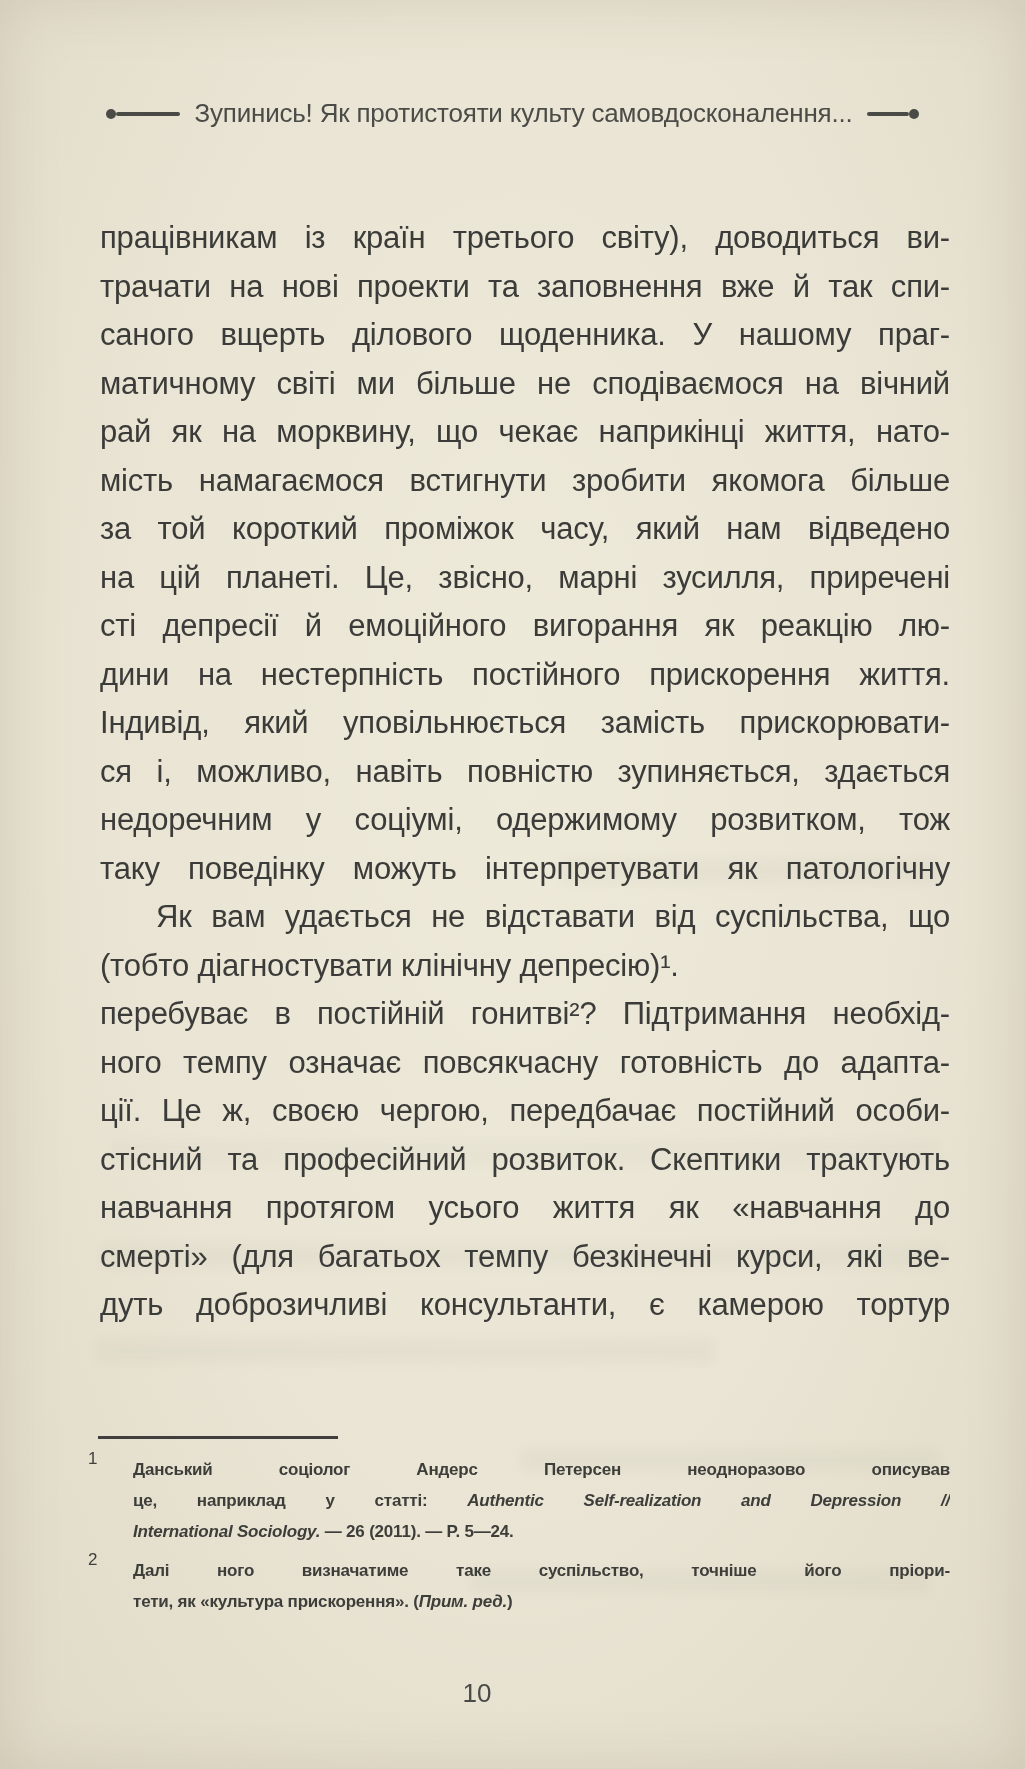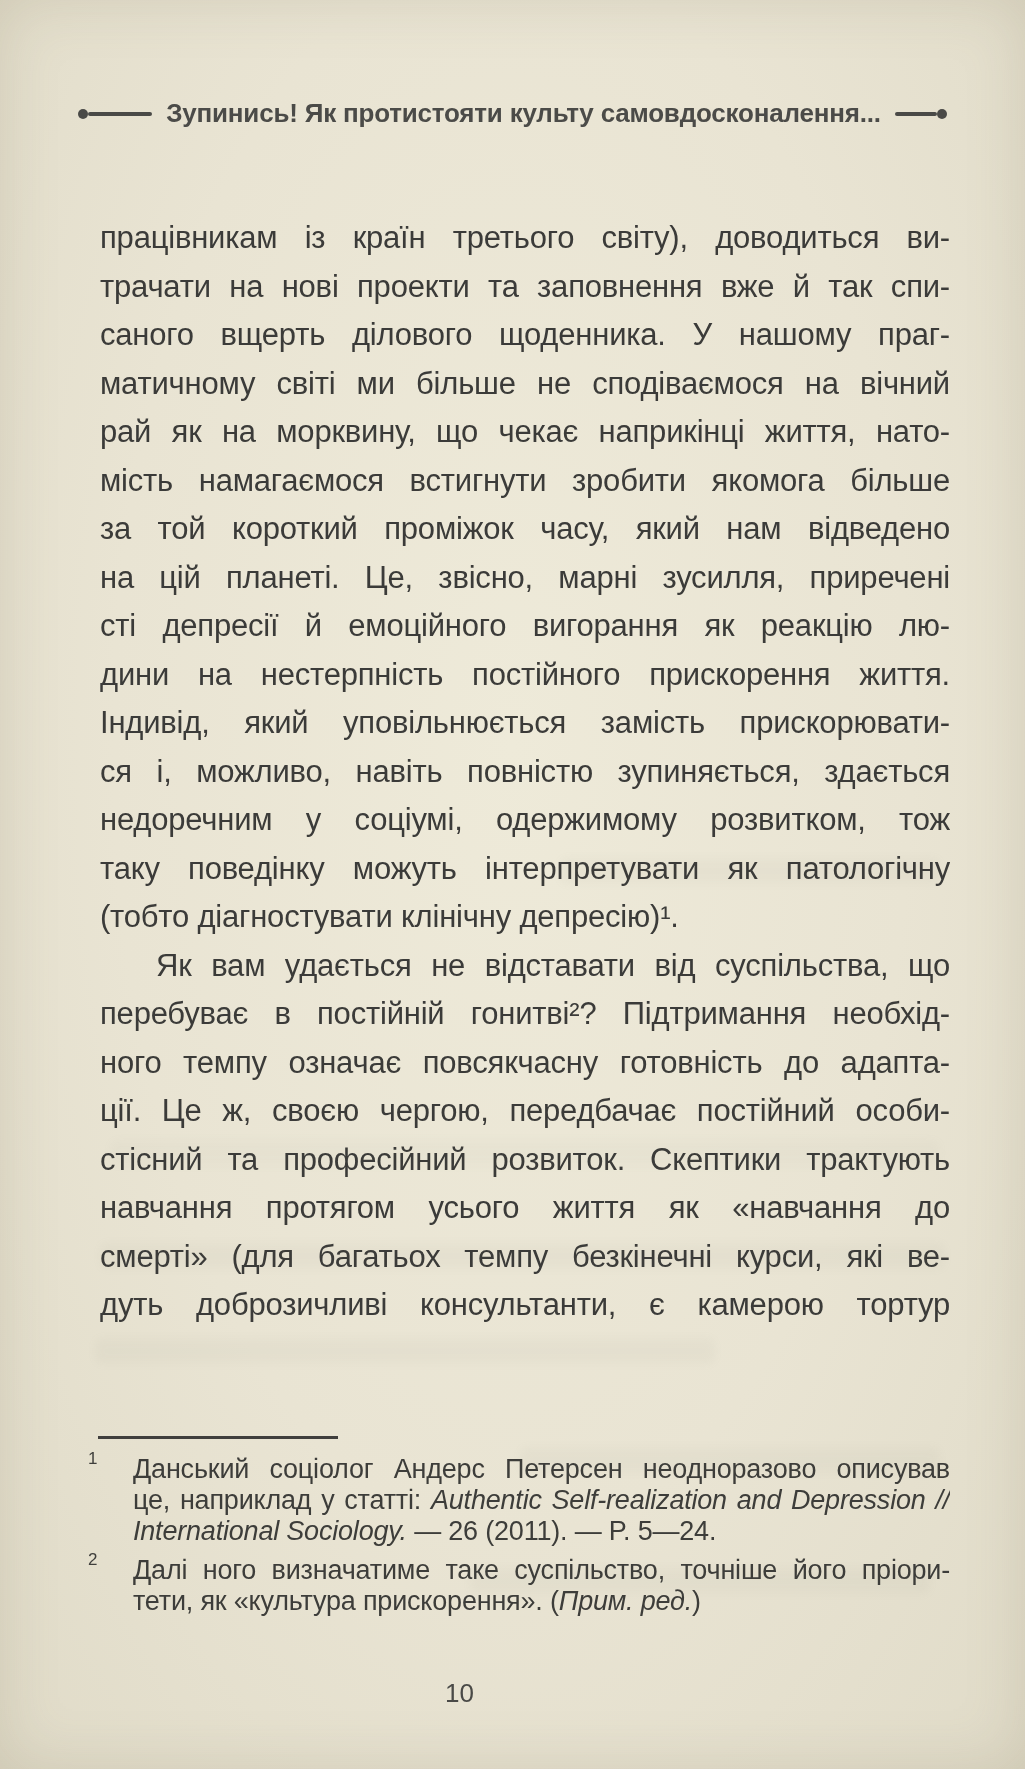--- a/index.html
+++ b/index.html
@@ -36,21 +36,21 @@
     display: flex; justify-content: center; align-items: center;
   }
   .h-dot {
     width: 10px; height: 10px; border-radius: 50%;
     background: #4a4a47; flex: 0 0 auto;
   }
   .h-rule { height: 4px; background: #4a4a47; border-radius: 2px; flex: 0 0 auto; }
   .h-rule.left  { width: 64px; }
   .h-rule.right { width: 42px; }
   .h-title {
-    font-size: 26px; font-weight: 700; color: #4b4b48;
+    font-size: 26px; font-weight: 400; color: #4b4b48;
     letter-spacing: -0.2px; margin: 0 14px; white-space: nowrap;
   }
 
   
   .body-text {
     position: absolute; top: 214px; left: 100px; width: 850px;
     font-size: 31px; letter-spacing: -0.2px; color: #3b3b39;
   }
   .line {
     height: 48.5px; line-height: 48.5px; overflow: hidden;
@@ -66,30 +66,31 @@
     width: 240px; height: 3px; background: #403f3d;
   }
   .footnotes { position: absolute; top: 1454px; left: 100px; width: 850px; }
   .footnote { position: relative; padding-left: 33px; }
   .footnote + .footnote { margin-top: 8px; }
   .fn-num {
     position: absolute; left: -12px; top: -5px;
     font-size: 17px; color: #3f3f3c;
   }
   .fn-line {
-    font-size: 27px; line-height: 31px; letter-spacing: -0.2px;
+    font-size: 17px; line-height: 31px; letter-spacing: -0.2px;
     text-align: justify; text-align-last: justify; overflow: hidden;
     color: #3d3d3a;
+    font-weight: bold;
   }
   .fn-line.para-end { text-align-last: left; }
   .fn-line i { font-style: italic; }
 
   .page-number {
     position: absolute; top: 1678px; left: 445px; width: 64px;
-    font-size: 26px; color: #4a4a47;
+    text-align: center; font-size: 26px; color: #4a4a47;
   }
 </style>
 </head>
 <body>
 
 <div class="page">
 
   <div class="ghost g1"></div>
   <div class="ghost g2"></div>
   <div class="ghost g3"></div>
@@ -113,22 +114,22 @@
       <div class="line">рай як на морквину, що чекає наприкінці життя, нато-</div>
       <div class="line">мість намагаємося встигнути зробити якомога більше</div>
       <div class="line">за той короткий проміжок часу, який нам відведено</div>
       <div class="line">на цій планеті. Це, звісно, марні зусилля, приречені</div>
       <div class="line">сті депресії й емоційного вигорання як реакцію лю-</div>
       <div class="line">дини на нестерпність постійного прискорення життя.</div>
       <div class="line">Індивід, який уповільнюється замість прискорювати-</div>
       <div class="line">ся і, можливо, навіть повністю зупиняється, здається</div>
       <div class="line">недоречним у соціумі, одержимому розвитком, тож</div>
       <div class="line">таку поведінку можуть інтерпретувати як патологічну</div>
+      <div class="line indent">Як вам удається не відставати від суспільства, що</div>
       <div class="line para-end">(тобто діагностувати клінічну депресію)¹.</div>
-      <div class="line indent">Як вам удається не відставати від суспільства, що</div>
       <div class="line">перебуває в постійній гонитві²? Підтримання необхід-</div>
       <div class="line">ного темпу означає повсякчасну готовність до адапта-</div>
       <div class="line">ції. Це ж, своєю чергою, передбачає постійний особи-</div>
       <div class="line">стісний та професійний розвиток. Скептики трактують</div>
       <div class="line">навчання протягом усього життя як «навчання до</div>
       <div class="line">смерті» (для багатьох темпу безкінечні курси, які ве-</div>
       <div class="line">дуть доброзичливі консультанти, є камерою тортур</div>
     </div>
 
   <div class="fn-sep"></div>

